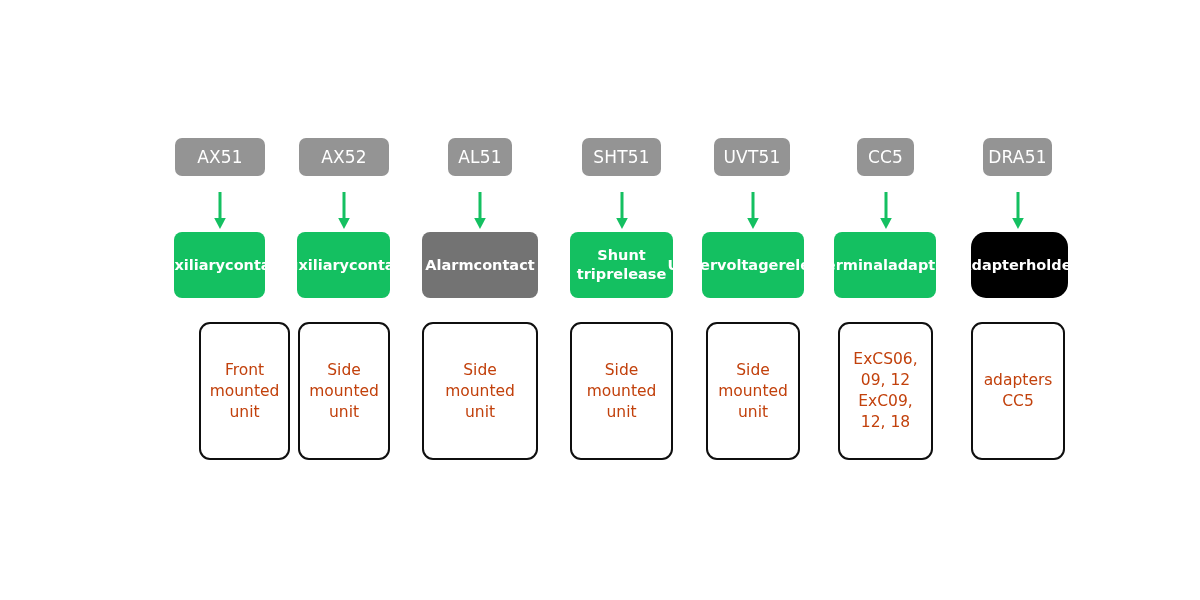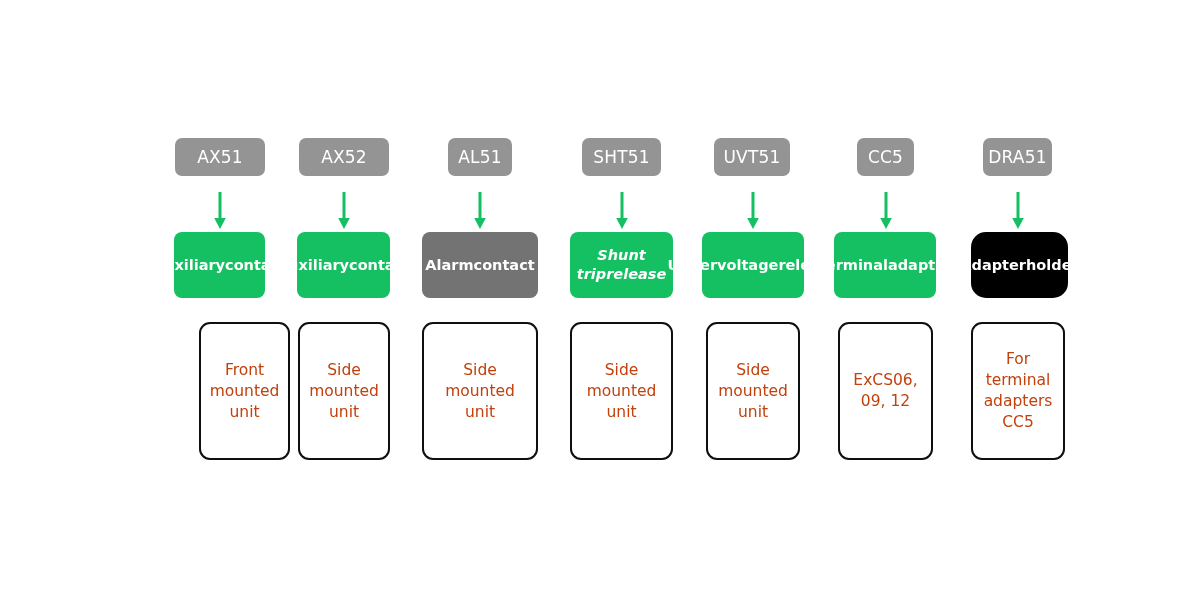--- a/index.html
+++ b/index.html
@@ -156,21 +156,21 @@
       </div>
     </div>
     <div class="column" style="left: 0px;">
       <div class="code-pill" style="left: 570px; width: 79px; background: rgb(148, 148, 148);">SHT51</div>
       <div class="arrow" style="left: 602px;">
         <svg width="16" height="38" viewBox="0 0 16 38" xmlns="http://www.w3.org/2000/svg">
           <rect x="6.5" y="0" width="3" height="27" fill="#14c061"></rect>
           <polygon points="8,37 2.2,26 13.8,26" fill="#14c061"></polygon>
         </svg>
       </div>
-      <div class="green-box" style="left: 558px; width: 103px; background: rgb(20, 192, 97); font-style: italic;">
+      <div class="green-box" style="left: 558px; width: 103px; background: rgb(20, 192, 97);">
         <div class="lines"><span class="line">Shunt trip</span><span class="line">release</span></div>
       </div>
       <div class="white-box" style="left: 558px; width: 103px; border-color: rgb(15, 15, 15);">
         <div class="lines">
           <span class="line">Side</span>
           <span class="line">mounted</span>
           <span class="line">unit</span>
         </div>
       </div>
     </div>
@@ -200,35 +200,35 @@
           <rect x="6.5" y="0" width="3" height="27" fill="#14c061"></rect>
           <polygon points="8,37 2.2,26 13.8,26" fill="#14c061"></polygon>
         </svg>
       </div>
       <div class="green-box" style="left: 822px; width: 102px; background: rgb(20, 192, 97);">
         <div class="lines"><span class="line">Terminal</span><span class="line">adapter</span></div>
       </div>
       <div class="white-box" style="left: 826px; width: 95px; border-color: rgb(15, 15, 15);">
         <div class="lines">
           <span class="line">ExCS06, 09, 12</span>
+          <span class="line">ExC09, 12, 18</span>
         </div>
       </div>
     </div>
     <div class="column" style="left: 0px;">
       <div class="code-pill" style="left: 971px; width: 69px; background: rgb(148, 148, 148);">DRA51</div>
       <div class="arrow" style="left: 998px;">
         <svg width="16" height="38" viewBox="0 0 16 38" xmlns="http://www.w3.org/2000/svg">
           <rect x="6.5" y="0" width="3" height="27" fill="#14c061"></rect>
           <polygon points="8,37 2.2,26 13.8,26" fill="#14c061"></polygon>
         </svg>
       </div>
       <div class="green-box" style="left: 959px; width: 97px; background: #000000; border-radius: 15px;">
         <div class="lines"><span class="line">Adapter</span><span class="line">holder</span></div>
       </div>
       <div class="white-box" style="left: 959px; width: 94px; border-color: rgb(15, 15, 15);">
         <div class="lines">
-          <span class="line">For terminal</span>
           <span class="line">adapters</span>
           <span class="line">CC5</span>
         </div>
       </div>
     </div>
   </div>
 
 </body></html>

